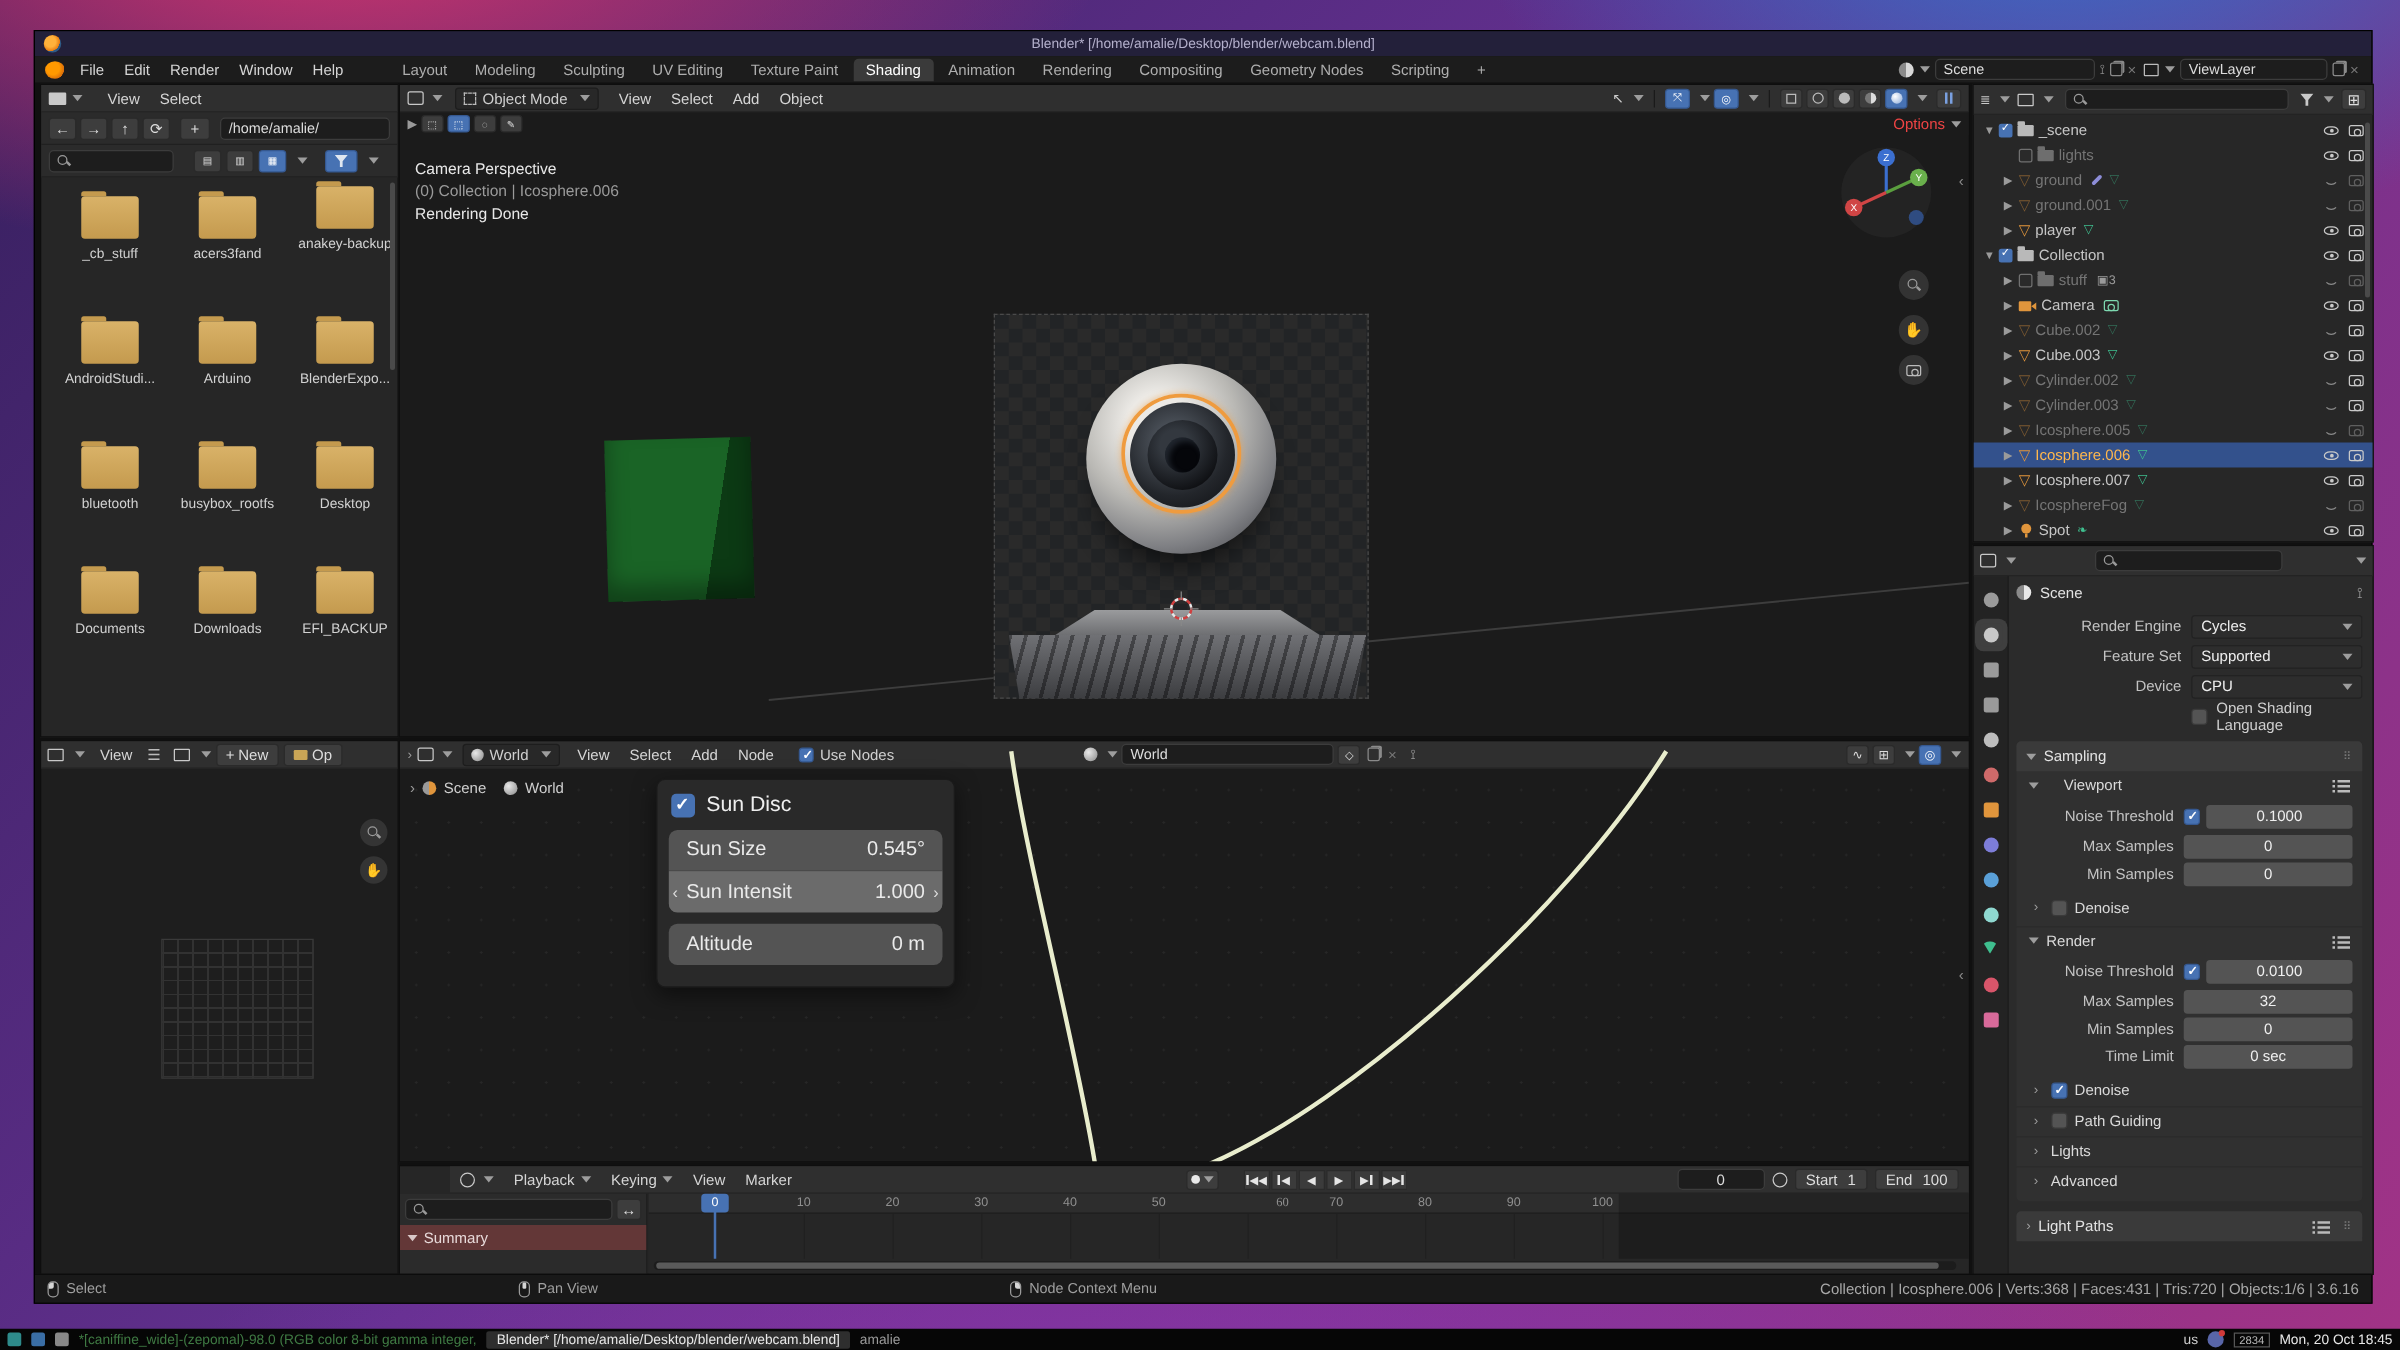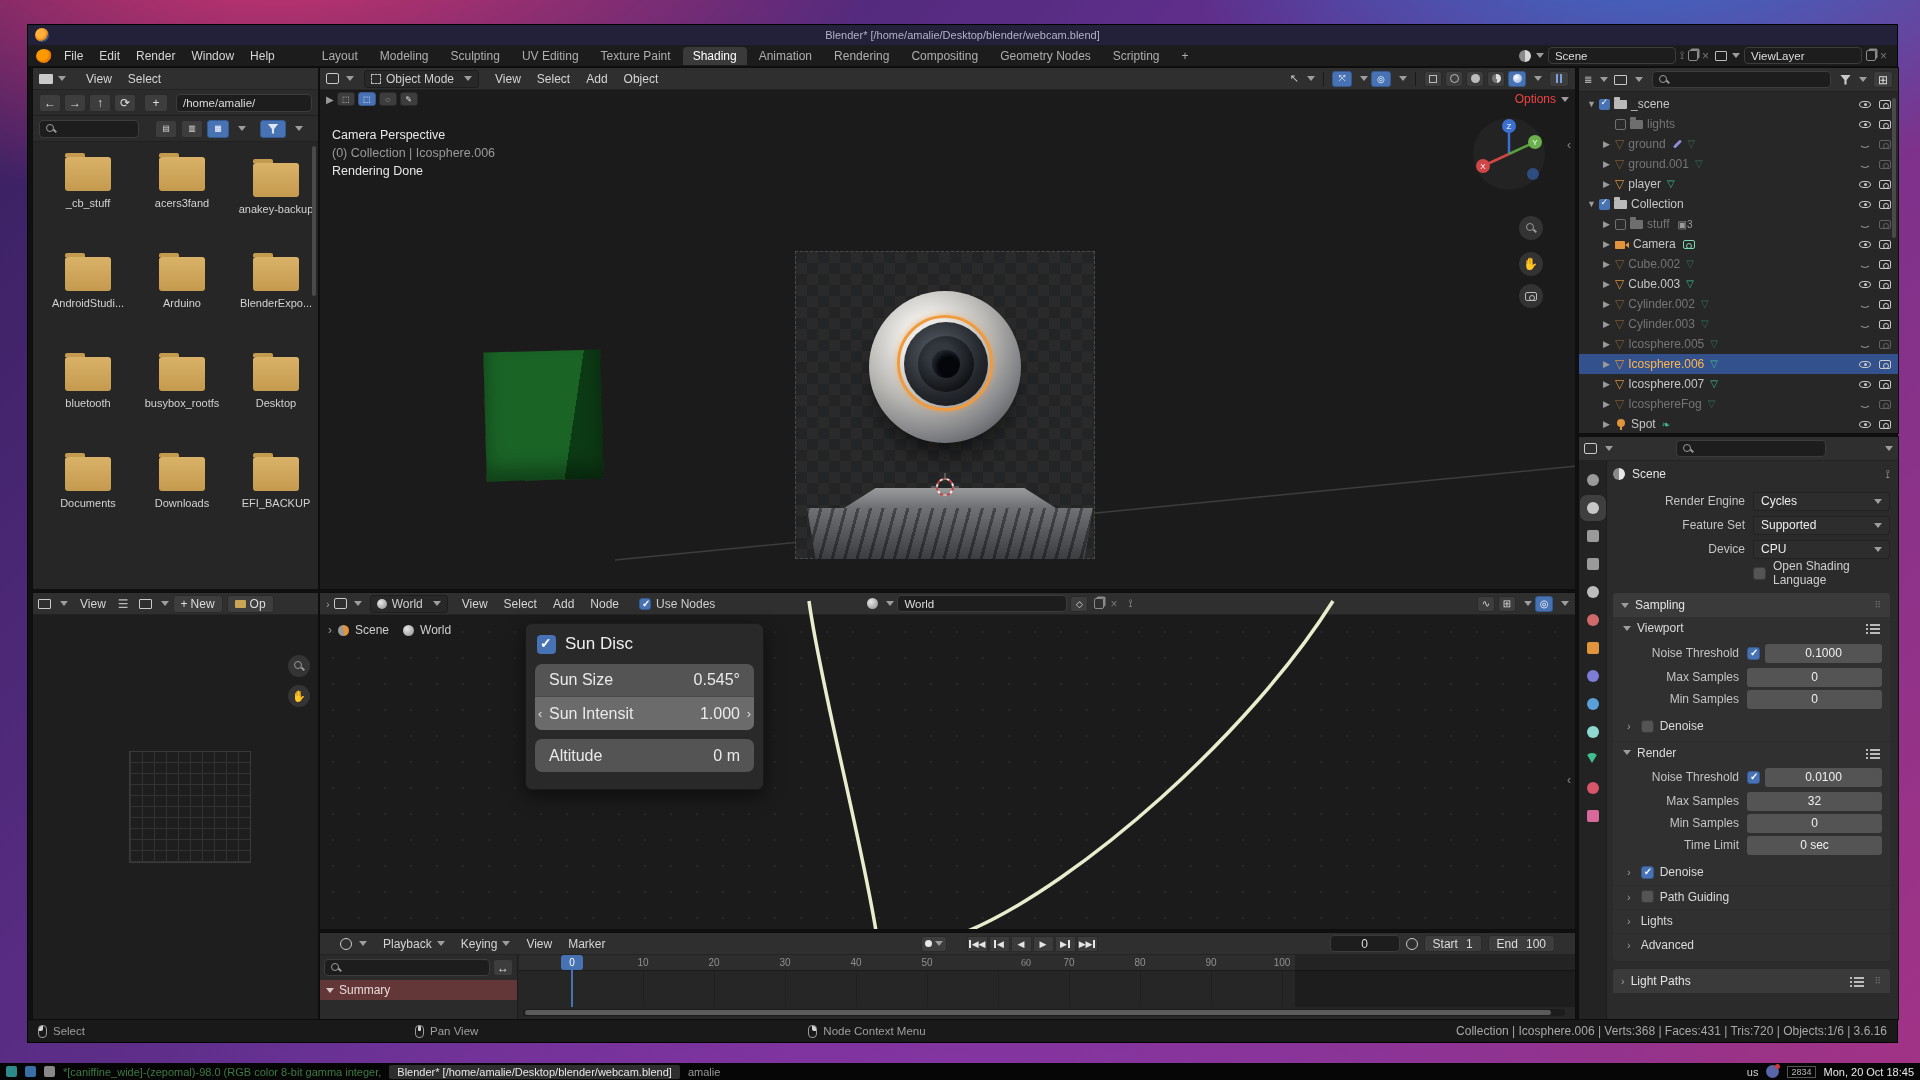--- a/index.html
+++ b/index.html
@@ -199,21 +199,21 @@
       </div>
       <div class="abs" style="left:0;top:75px;right:0;bottom:0;" id="fb-grid">
           <div class="folder-tile" style="left: 12px; top: 14px; position: absolute;">
             <div class="folder-icon"></div>
             <div class="folder-label">_cb_stuff</div>
           </div>
           <div class="folder-tile" style="left: 106px; top: 14px; position: absolute;">
             <div class="folder-icon"></div>
             <div class="folder-label">acers3fand</div>
           </div>
-          <div class="folder-tile" style="left: 200px; top: 20px; position: absolute;">
+          <div class="folder-tile" style="left: 200px; top: 6px; position: absolute;">
             <div class="folder-icon"></div>
             <div class="folder-label">anakey-backup</div>
           </div>
           <div class="folder-tile" style="left: 12px; top: 114px; position: absolute;">
             <div class="folder-icon"></div>
             <div class="folder-label">AndroidStudi...</div>
           </div>
           <div class="folder-tile" style="left: 106px; top: 114px; position: absolute;">
             <div class="folder-icon"></div>
             <div class="folder-label">Arduino</div>
@@ -458,21 +458,21 @@
                 <span class="lab">Altitude</span>
                 <span class="val">0 m</span>
               </div>
             </div>
           </div>
       </div>
       <div class="abs" style="right:4px;top:180px;color:#8a8a8a;font-size:12px;">‹</div>
     </div>
 
     <div class="editor" style="left:291px;top:907px;width:1257px;height:88px;background:#262626;">
-      <div class="hdr" style="height:22px;padding:0 20px;gap:2px;">
+      <div class="hdr" style="height:22px;padding:0 8px;gap:2px;margin-left:40px;">
         <span style="width:12px;height:12px;border:1.3px solid #c9c9c9;border-radius:50%;position:relative;"></span>
         <span class="chevd"></span>
         <div class="row" id="tl-menus" style="margin-left:6px;">
             <span class="menu-item row">Playback<span class="chevd"></span></span>
             <span class="menu-item row">Keying<span class="chevd"></span></span>
             <span class="menu-item row">View</span>
             <span class="menu-item row">Marker</span>
           </div>
         <div class="row" style="margin-left:305px;gap:6px;">
           <span class="btn" style="width:26px;height:16px;gap:3px;">
@@ -806,21 +806,21 @@
           <span class="cb"></span>
           <span>Open Shading Language</span>
         </div>
 
         <div style="margin-top:10px;background:#303030;border-radius:4px;padding-bottom:6px;">
           <div class="sec-head">
             <span class="chevd" style="margin:0 6px 0 0;"></span>
             <span>Sampling</span>
             <span class="dots-grip">⠿</span>
           </div>
-          <div class="row" style="height:22px;padding:0 10px;gap:6px;color:#dadada;">
+          <div class="row" style="height:22px;padding:0 10px;gap:20px;color:#dadada;">
             <span class="chevd" style="margin:0;"></span>
             <span>Viewport</span>
             <span class="preset-lines"></span>
           </div>
           <div class="prop-row" style="padding:0 8px;">
             <span class="prop-label" style="width:118px;">Noise Threshold</span>
             <span class="cb checked" style="margin-right:5px;"></span>
             <span class="prop-value">0.1000</span>
           </div>
           <div class="prop-row" style="padding:0 8px;margin:2px 0;">

